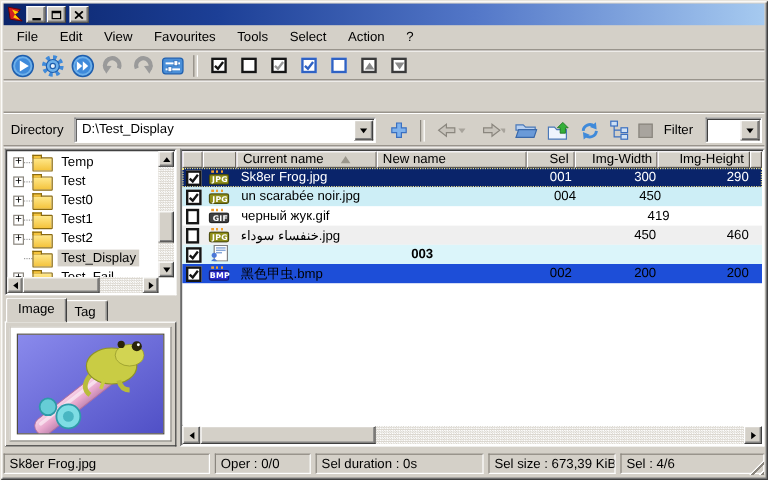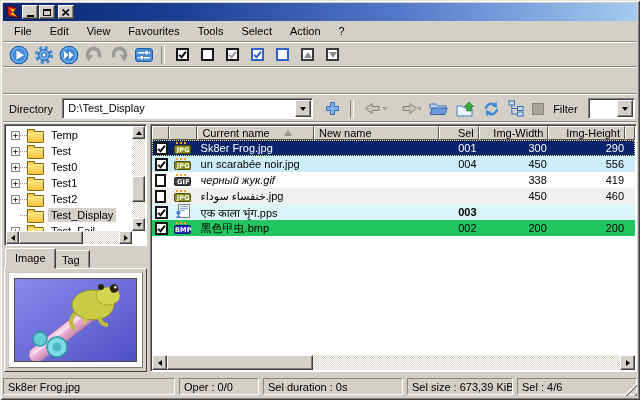--- a/index.html
+++ b/index.html
@@ -466,37 +466,35 @@
           <div class="td" style="width: 29px;">
             <span class="ficon" style="margin-left:2px">
               <span class="fdots"></span>
               <span class="fbadge" style="background:#8f8f1a">JPG</span>
             </span>
           </div>
           <div class="td" style="width: 119px;">un scarabée noir.jpg</div>
           <div class="td" style="width: 128px;"></div>
           <div class="td right" style="width: 40px;">004</div>
           <div class="td right" style="width: 71px;">450</div>
-          <div class="td right" style="width: 78px;">556</div>
           <div class="td" style="flex: 1 1 0%;"></div>
         </div>
         <div class="trow" style="background: rgb(255, 255, 255);">
           <div class="td" style="width: 17px;">
             <span class="rowcb"></span>
           </div>
           <div class="td" style="width: 29px;">
             <span class="ficon" style="margin-left:2px">
               <span class="fdots"></span>
               <span class="fbadge" style="background:#404040">GIF</span>
             </span>
           </div>
-          <div class="td" style="width: 119px; font-style: italic;">черный жук.gif</div>
+          <div class="td" style="width: 119px;">черный жук.gif</div>
           <div class="td" style="width: 128px;"></div>
           <div class="td right" style="width: 40px;"></div>
-          <div class="td right" style="width: 71px;">338</div>
           <div class="td right" style="width: 78px;">419</div>
           <div class="td" style="flex: 1 1 0%;"></div>
         </div>
         <div class="trow" style="background: rgb(239, 239, 239);">
           <div class="td" style="width: 17px;">
             <span class="rowcb"></span>
           </div>
           <div class="td" style="width: 29px;">
             <span class="ficon" style="margin-left:2px">
               <span class="fdots"></span>
@@ -521,28 +519,27 @@
           <div class="td" style="width: 29px;">
             <span class="ficon" style="margin-left:3px"><svg width="15" height="14" viewBox="0 0 15 14">
                 <rect x="3.5" y="0.5" width="11" height="13" fill="#fff" stroke="#808080"></rect>
                 <rect x="5" y="2" width="8" height="1.2" fill="#88a8d8"></rect>
                 <rect x="5" y="4" width="8" height="1.2" fill="#88a8d8"></rect>
                 <rect x="5" y="6" width="5" height="1.2" fill="#88a8d8"></rect>
                 <circle cx="3.5" cy="8.8" r="2.1" fill="#4a78d8"></circle>
                 <path d="M0.8 13.8 q2.7 -4.4 5.4 0z" fill="#4a78d8"></path>
               </svg></span>
           </div>
-          <div class="td" style="width: 119px;">एक काला भृंग.pps</div>
           <div class="td" style="width: 128px;"></div>
           <div class="td right" style="width: 40px; font-weight: bold;">003</div>
           <div class="td right" style="width: 71px;"></div>
           <div class="td right" style="width: 78px;"></div>
           <div class="td" style="flex: 1 1 0%;"></div>
         </div>
-        <div class="trow" style="background: #22c55e;">
+        <div class="trow" style="background: #1d4ed8;">
           <div class="td" style="width: 17px;">
             <span class="rowcb">
               <svg viewBox="0 0 10 10" width="9" height="9">
                 <path d="M1.2 5.4 L4 8 L8.8 1.8" fill="none" stroke="currentColor" stroke-width="2.2"></path>
               </svg>
             </span>
           </div>
           <div class="td" style="width: 29px;">
             <span class="ficon" style="margin-left:2px">
               <span class="fdots"></span>

